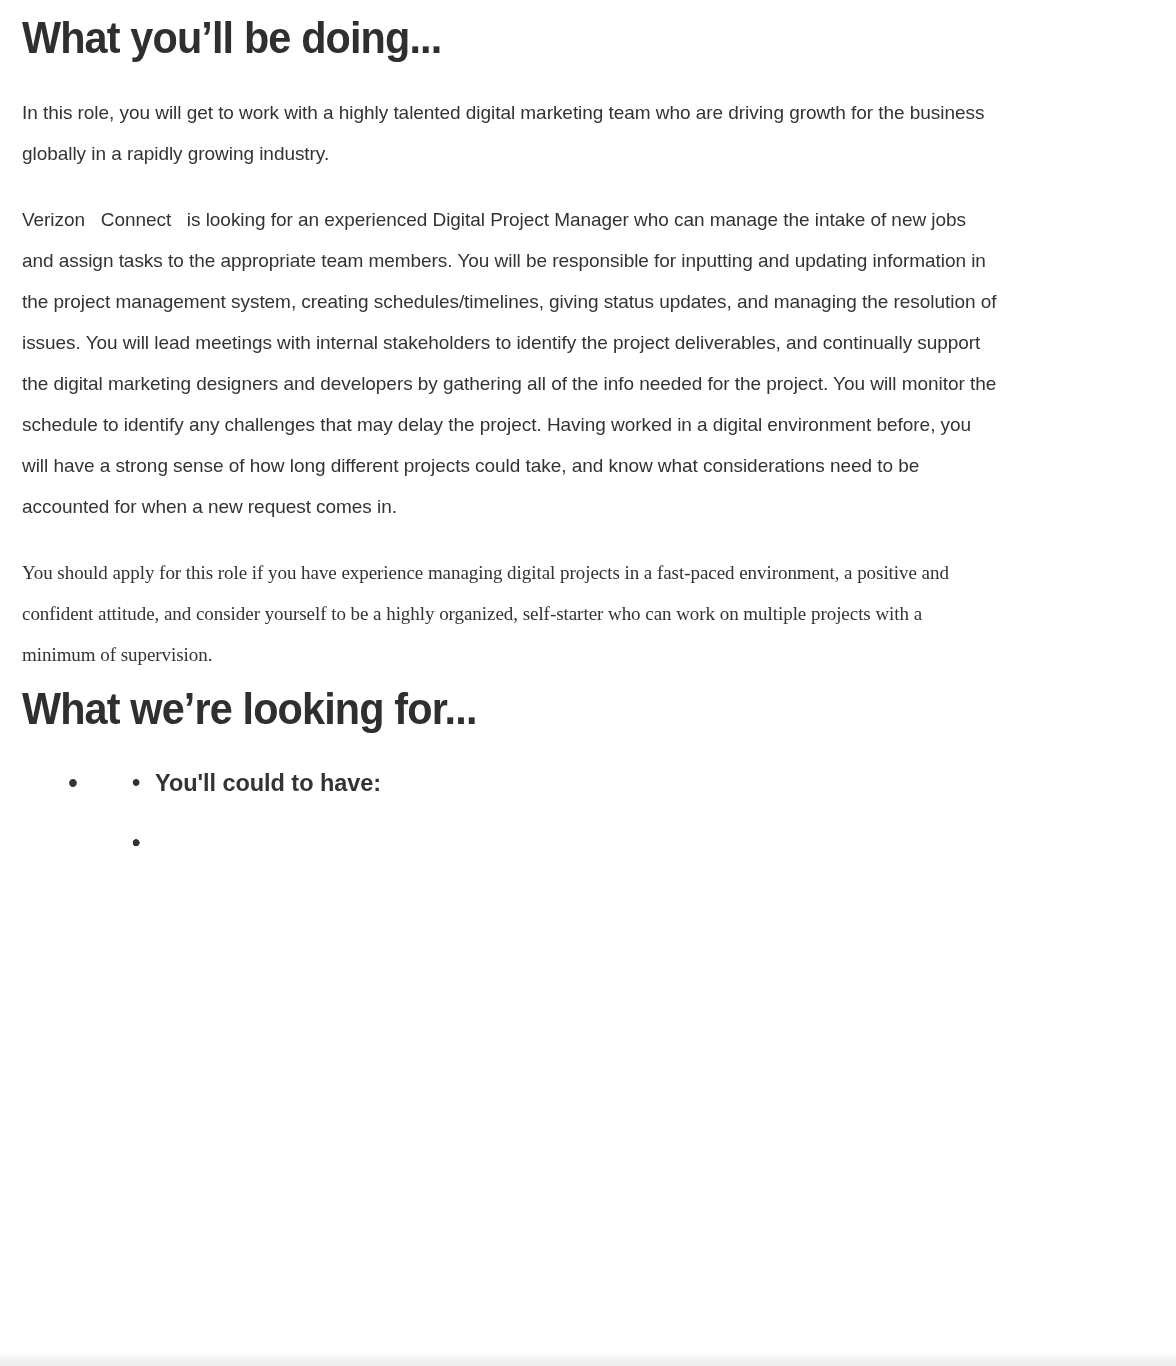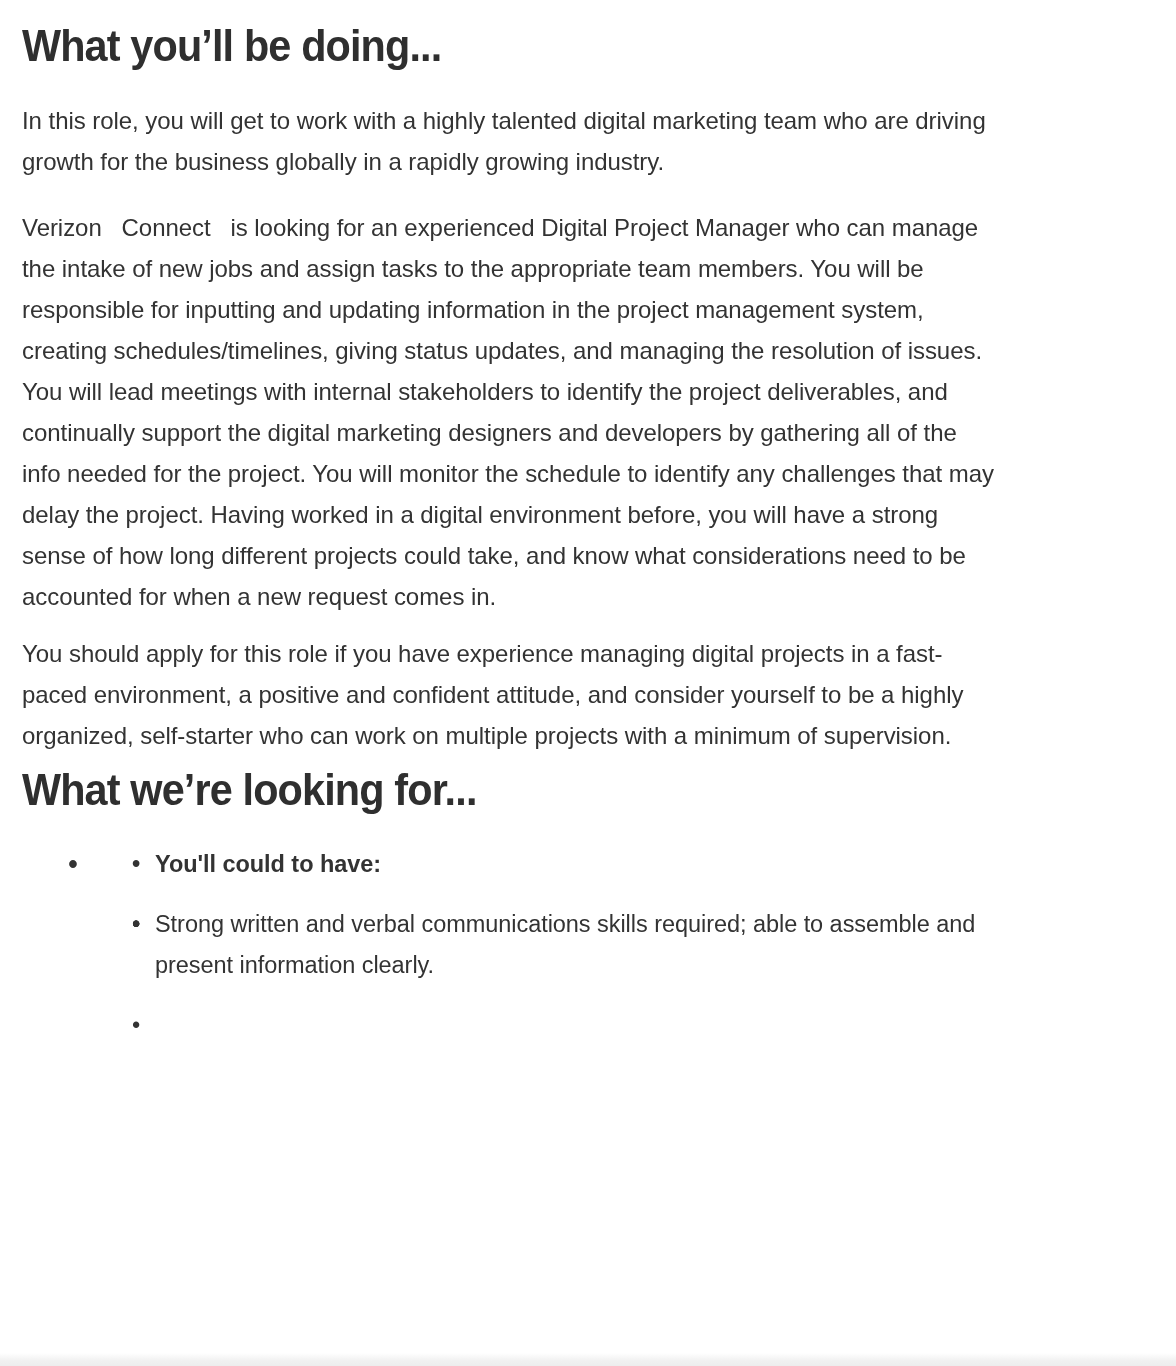--- a/index.html
+++ b/index.html
@@ -19,21 +19,21 @@
     -webkit-font-smoothing: antialiased;
   }
 
   .page {
     position: absolute;
     left: 0;
     top: 0;
     width: 1016px;
     height: 1366px;
     box-sizing: border-box;
-    padding: 8px 16px 0 22px;
+    padding: 0 16px 0 22px;
   }
 
   
   .section-heading {
     font-family: "Liberation Sans", "DejaVu Sans", sans-serif;
     font-weight: bold;
     font-size: 44px;
     line-height: 52px;
     letter-spacing: -0.9px;
     color: #2f2f2f;
@@ -46,39 +46,40 @@
   #heading-doing {
     margin-top: 12px;
   }
 
   #heading-looking {
     margin-top: 8px;
   }
 
   
   .body-paragraph {
-    font-size: 24px;
+    font-size: 19px;
     line-height: 41px;
     color: #333333;
     margin: 0;
     padding: 0;
     letter-spacing: -0.05px;
     max-width: 1142px;
   }
 
   #para-intro {
     margin-top: 28px;
   }
 
   #para-role {
     margin-top: 25px;
   }
 
   #para-apply {
-    margin-top: 16px;
+    margin-top: 25px;
+    font-family: Liberation Serif, serif;
   }
 
   .brand-word {
     white-space: pre;
   }
 
   
   .req-list {
     list-style: none;
     margin: 0;
@@ -152,19 +153,19 @@
 
   <p class="body-paragraph" id="para-apply">You should apply for this role if you have experience managing digital projects in a fast-paced environment, a positive and confident attitude, and consider yourself to be a highly organized, self-starter who can work on multiple projects with a minimum of supervision.</p>
 
   <h2 class="section-heading" id="heading-looking">What we’re looking for...</h2>
 
   <ul class="req-list" id="req-list">
       <li class="req-item is-bold"><span class="bullet-outer">•</span><span class="bullet-inner">•</span><span>You'll could to have:</span></li>
       <li class="req-item"><span class="bullet-inner">•</span></li>
       <li class="req-item"><span class="bullet-inner">•</span></li>
       <li class="req-item"><span class="bullet-inner">•</span></li>
-      <li class="req-item"><span class="bullet-inner">•</span><span>Strong written and verbal communications skills required; able to assemble and present information clearly.</span></li>
+      <li class="req-item"><span class="bullet-inner">•</span></li>
       <li class="req-item"><span class="bullet-inner">•</span></li>
     </ul>
 
 </div>
 
 <div class="bottom-fade"></div>
 
 </body></html>

